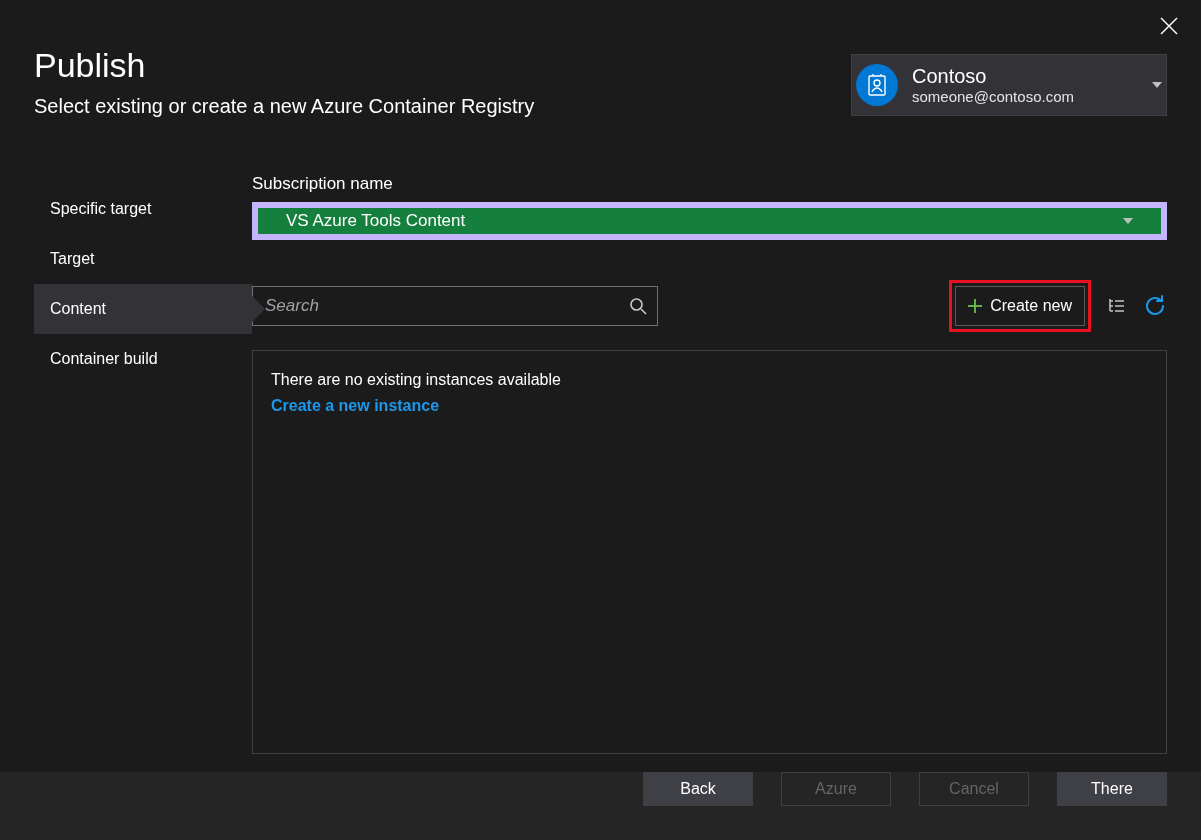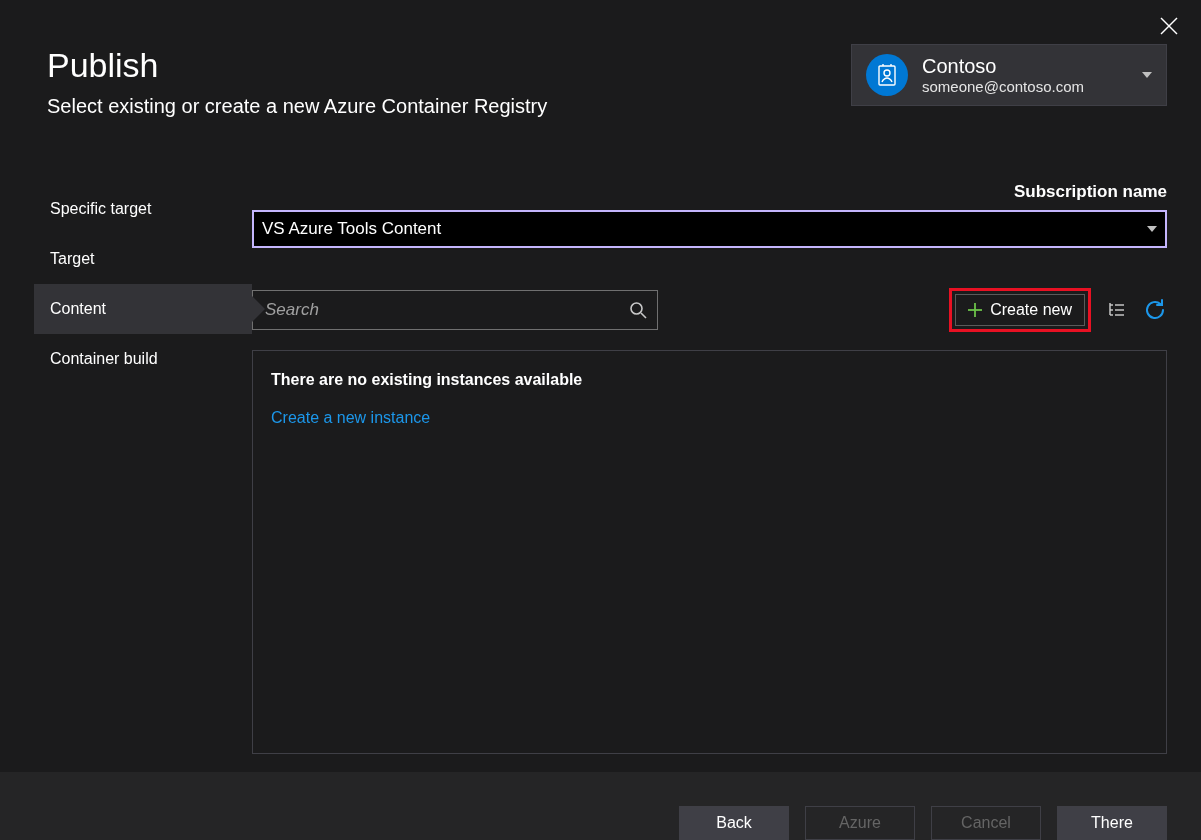--- a/index.html
+++ b/index.html
@@ -6,27 +6,27 @@
   html, body { margin:0; padding:0; }
   body {
     width:1201px; height:840px;
     background:#1B1B1C; color:#FFFFFF;
     font-family:"Segoe UI", Arial, sans-serif;
     font-weight:300; position:relative; overflow:hidden;
   }
   .close-x { position:absolute; top:14px; right:20px; width:24px; height:24px; display:flex; align-items:center; justify-content:center; cursor:pointer; }
   .close-x svg { stroke:#FFFFFF; stroke-width:1.5; }
 
-  .header { position:absolute; top:46px; left:34px; right:46px;margin-left:13px; }
+  .header { position:absolute; top:46px; left:34px; right:46px; }
   .title  { font-size:34px; font-weight:300; color:#FFFFFF; }
   .subtitle { margin-top:10px; font-size:20px; font-weight:300; color:#FFFFFF; }
 
   .account-chip {
-    position:absolute; top:44px; right:34px;
-    width:316px; height:62px; padding:6px 14px;
+    position:absolute; top:54px; right:34px;
+    width:316px; height:62px; padding:6px 4px;
     background:#333337; border:1px solid #3F3F46;
     display:flex; align-items:center; cursor:pointer;
   }
   .account-icon {
     width:42px; height:42px; border-radius:50%;
     background:#0078D4; display:flex; align-items:center; justify-content:center; margin-right:14px;
   }
   .account-text { flex:1; line-height:1.2; }
   .account-name  { font-size:20px; font-weight:300; }
   .account-email { font-size:15px; color:#e5e5e5; font-weight:300; }
@@ -35,57 +35,57 @@
   .content { position:absolute; top:166px; left:34px; right:34px; bottom:100px; display:flex; }
   .steps { width:218px; padding-top:18px; }
   .step { height:50px; padding-left:16px; display:flex; align-items:center; font-size:16px; font-weight:300; color:#FFFFFF; position:relative; cursor:pointer; }
   .step.active { background:#333337; }
   .step.active::after {
     content:""; position:absolute; right:-13px; top:50%; transform:translateY(-50%);
     width:0; height:0; border-top:13px solid transparent; border-bottom:13px solid transparent; border-left:13px solid #333337;
   }
 
   .main { flex:1; padding-left:0; }
-  .field-label { font-size:17px; font-weight:700; margin:16px 0 8px 0;text-align:right; }
+  .field-label { font-size:17px; font-weight:400; margin:8px 0 8px 0; }
   .select {
     display:flex; align-items:center; justify-content:space-between;
-    background:#000000; border:2px solid #c4b5fd; height:38px; padding:0 8px; cursor:pointer;
+    background:#15803d; border:6px solid #c4b5fd; height:38px; padding:0 28px; cursor:pointer;
   }
   .select-text { font-size:17px; font-weight:300; }
 
   .toolbar-row { margin-top:40px; display:flex; align-items:center; gap:14px; }
   .search-box {
     width:406px; height:40px; border:1px solid #707070;
     display:flex; align-items:center; padding:0 10px;
   }
   .search-box input {
     background:transparent; border:none; outline:none;
     color:#A0A0A0; font-size:17px; font-weight:300; font-style:italic; flex:1;
     font-family:inherit;
   }
   .search-box input::placeholder { color:#A0A0A0; font-style:italic; }
   .spacer { flex:1; }
 
   .create-btn {
-    display:flex; align-items:center; height:32px; padding:0 12px;
+    display:flex; align-items:center; height:40px; padding:0 12px;
     border:1px solid #5A5A5A; font-size:16px; font-weight:300; cursor:pointer; gap:8px;
   }
   .highlight-box { border:3px solid #E81123; padding:3px; display:inline-flex; }
 
   .icon-btn { display:flex; align-items:center; justify-content:center; width:24px; height:24px; cursor:pointer; }
 
   .results {
     margin-top:18px; border:1px solid #3F3F46; height:404px; padding:20px 18px;
   }
-  .empty-msg { font-size:16px; font-weight:700; }
-  .link { color:#1C97EA; font-size:16px; font-weight:400; margin-top:20px; display:inline-block; cursor:pointer; }
+  .empty-msg { font-size:16px; font-weight:400; }
+  .link { color:#1C97EA; font-size:16px; font-weight:700; margin-top:8px; display:inline-block; cursor:pointer; }
 
   .footer {
     position:absolute; left:0; right:0; bottom:0; height:68px;
-    background:#252526; display:flex; align-items:flex-end; justify-content:flex-end; padding-right:34px; gap:16px;
+    background:#252526; display:flex; align-items:flex-start; justify-content:flex-end; padding-right:34px; gap:28px;
   }
   .btn {
     width:110px; height:34px; display:flex; align-items:center; justify-content:center;
     font-size:16px; font-weight:300; cursor:pointer;
   }
   .btn-primary  { background:#3F3F46; color:#FFFFFF; }
   .btn-disabled { background:#252526; color:#656565; border:1px solid #3F3F46; cursor:default; }
 
   svg { display:block; }
 </style>

